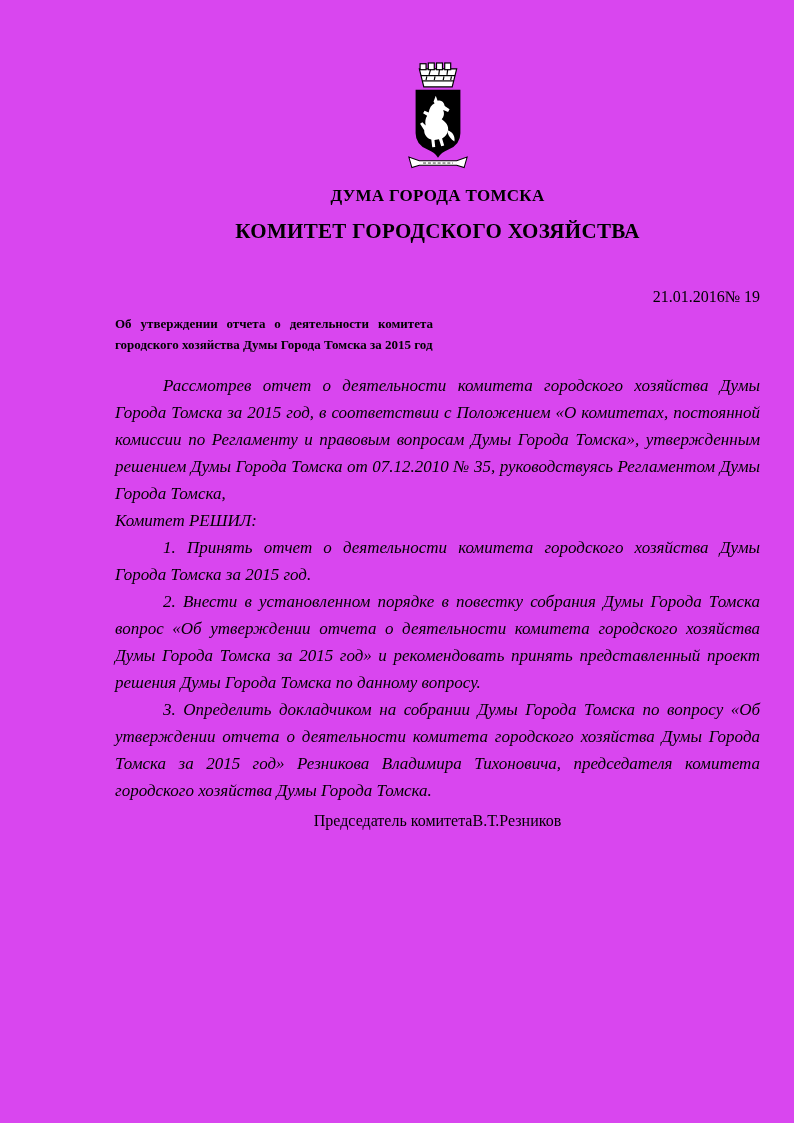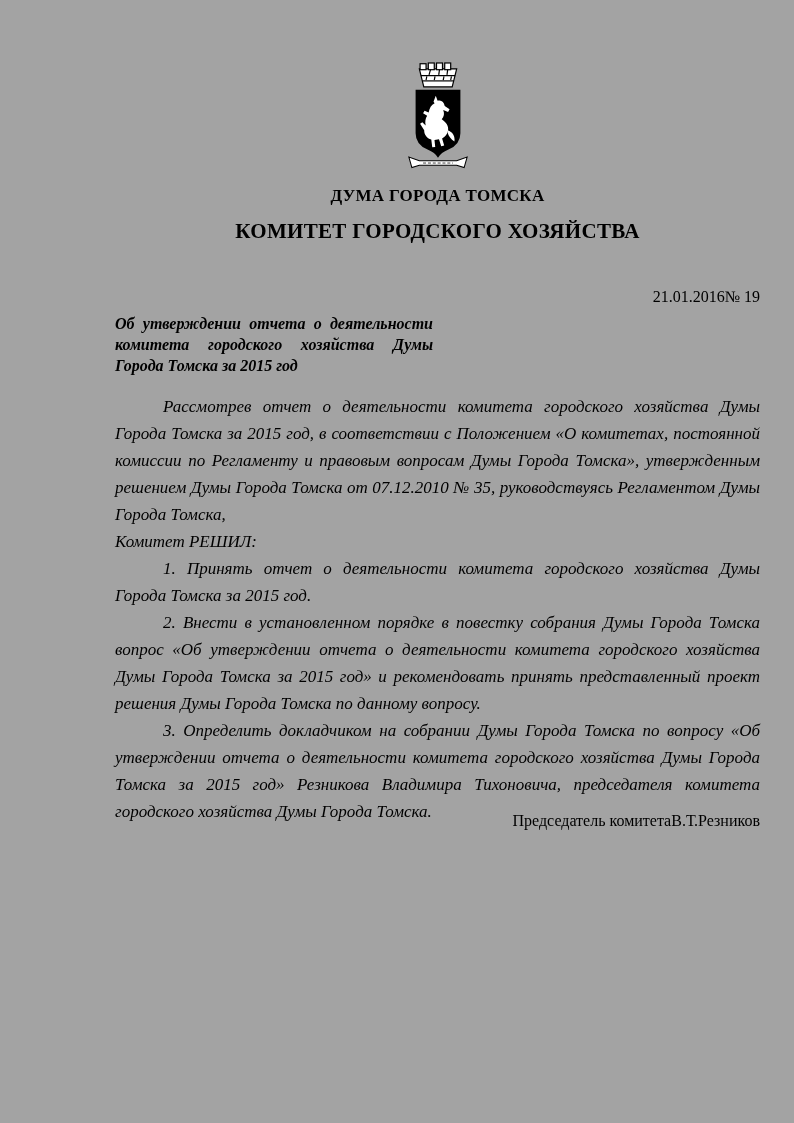--- a/index.html
+++ b/index.html
@@ -4,21 +4,21 @@
 <style>
   html, body {
     margin: 0;
     padding: 0;
     background: #ffffff;
   }
   .page {
     position: relative;
     width: 794px;
     height: 1123px;
-    background: #a3a3a3;
+    background: #d946ef;
     font-family: "Liberation Serif", "DejaVu Serif", serif;
     color: #000000;
     overflow: hidden;
   }
   .content {
     position: absolute;
     left: 115px;
     top: 0;
     width: 645px;
   }
@@ -48,24 +48,23 @@
   .meta-row {
     margin-top: 44px;
     display: flex;
     justify-content: flex-end;
     font-size: 16px;
   }
   .subject {
     margin-top: 7px;
     width: 318px;
     font-weight: bold;
-    font-size: 16px;
+    font-size: 13px;
     line-height: 21px;
     text-align: justify;
-    font-style: italic;
   }
   .body-text {
     margin-top: 17px;
     font-size: 17px;
     line-height: 27px;
     font-style: italic;
   }
   .para {
     text-align: justify;
     text-indent: 48px;
@@ -74,21 +73,21 @@
   .resolved {
     text-align: left;
     margin: 0;
   }
   .signature-row {
     position: absolute;
     left: 115px;
     top: 812px;
     width: 645px;
     display: flex;
-    justify-content: flex-end;
+    justify-content: center;
     font-size: 16px;
   }
   .emblem-svg { display: inline-block; }
 </style>
 </head>
 <body>
 
 <div class="page">
   <div class="content">
 

